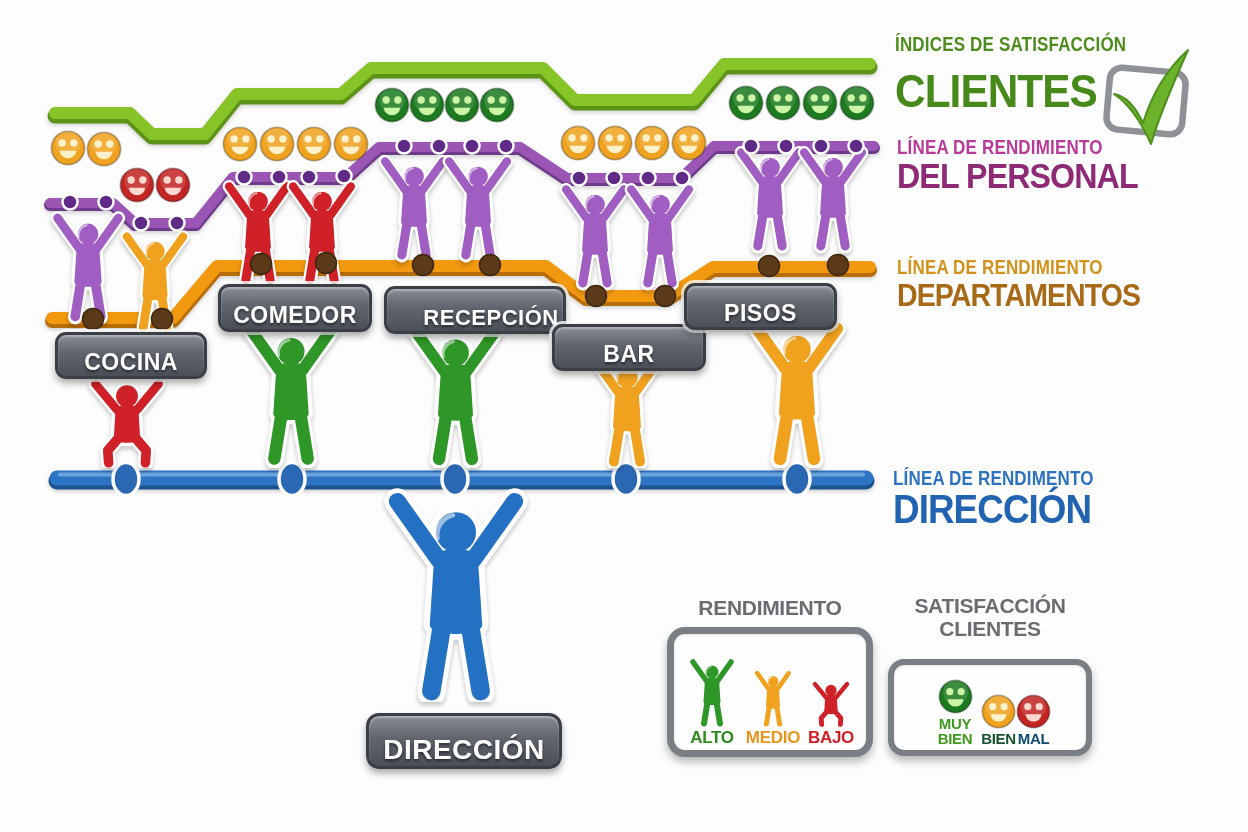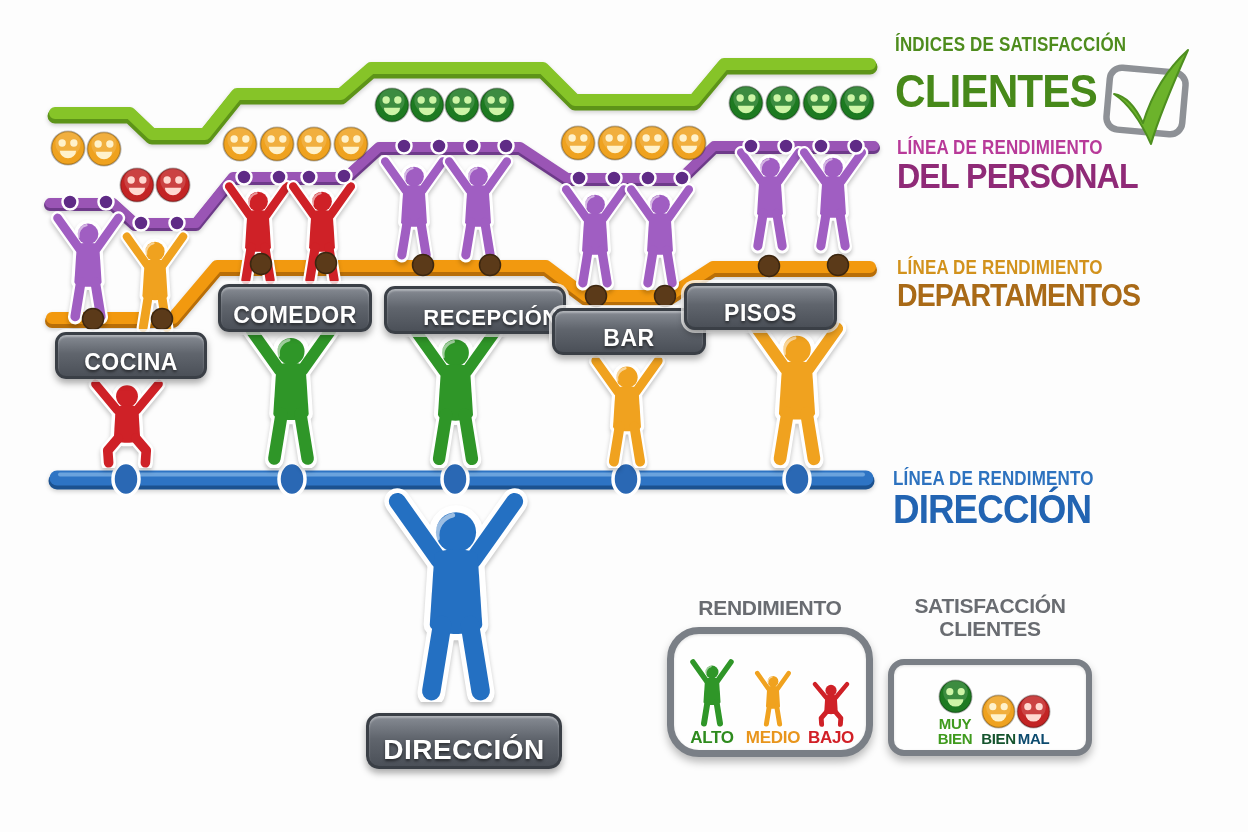--- a/index.html
+++ b/index.html
@@ -26,21 +26,21 @@
         background:linear-gradient(180deg,#878c94 0%,#60656d 45%,#4b5058 100%);
         border:3px solid #3a3f46;border-radius:11px;
         box-shadow:0 4px 7px rgba(0,0,0,.35), inset 0 2px 2px rgba(255,255,255,.35), 0 0 0 3px rgba(255,255,255,.8);
         color:#fff;font-weight:bold;font-size:23px;letter-spacing:.5px;
         text-shadow:0 2px 3px rgba(0,0,0,.55);}
   .pill-big{font-size:28px;border-radius:13px;}
 
   
   .leg-title{position:absolute;z-index:3;text-align:center;color:#696c71;font-weight:800;
              font-size:21px;line-height:1.08;letter-spacing:-.3px;}
-  .leg-box{position:absolute;z-index:2;background:#fefefe;border:7px solid #7a7f86;border-radius:32px;
+  .leg-box{position:absolute;z-index:2;background:#fefefe;border:7px solid #7a7f86;border-radius:18px;
            box-shadow:0 5px 9px rgba(0,0,0,.28), inset 0 1px 3px rgba(0,0,0,.12);
            display:flex;align-items:flex-end;justify-content:space-around;padding:8px 8px 4px 8px;box-sizing:border-box;}
   .leg-col{display:flex;flex-direction:column;align-items:center;justify-content:flex-end;}
   .leg-lab{font-weight:900;font-size:17px;letter-spacing:-.3px;margin-top:2px;text-align:center;line-height:1.0;}
   .leg-lab-s{font-size:15px;max-width:52px;white-space:normal;}
   .lab-alto{color:#2e8b1e;} .lab-medio{color:#e8951c;} .lab-bajo{color:#d22027;}
   .lab-muybien{color:#3f9a1d;} .lab-bien{color:#14532d;} .lab-mal{color:#0c4a6e;}
 </style>
 </head>
 <body>
@@ -223,21 +223,21 @@
 
 <div class="pill" style="left:55px;top:332px;width:146px;height:41px;">
   <span>COCINA</span>
 </div>
 <div class="pill" style="left:218px;top:284px;width:148px;height:42px;">
   <span>COMEDOR</span>
 </div>
 <div class="pill" style="left:384px;top:286px;width:144px;height:42px;font-size:22px;padding-left:32px;">
   <span>RECEPCIÓN</span>
 </div>
-<div class="pill" style="left:552px;top:308px;width:148px;height:41px;">
+<div class="pill" style="left:552px;top:324px;width:148px;height:41px;">
   <span>BAR</span>
 </div>
 <div class="pill" style="left:684px;top:283px;width:147px;height:41px;">
   <span>PISOS</span>
 </div>
 <div class="pill pill-big" style="left:366px;top:713px;width:190px;height:50px;">
   <span>DIRECCIÓN</span>
 </div>
 
 <div class="txt" style="left:895px;top:33px;">

